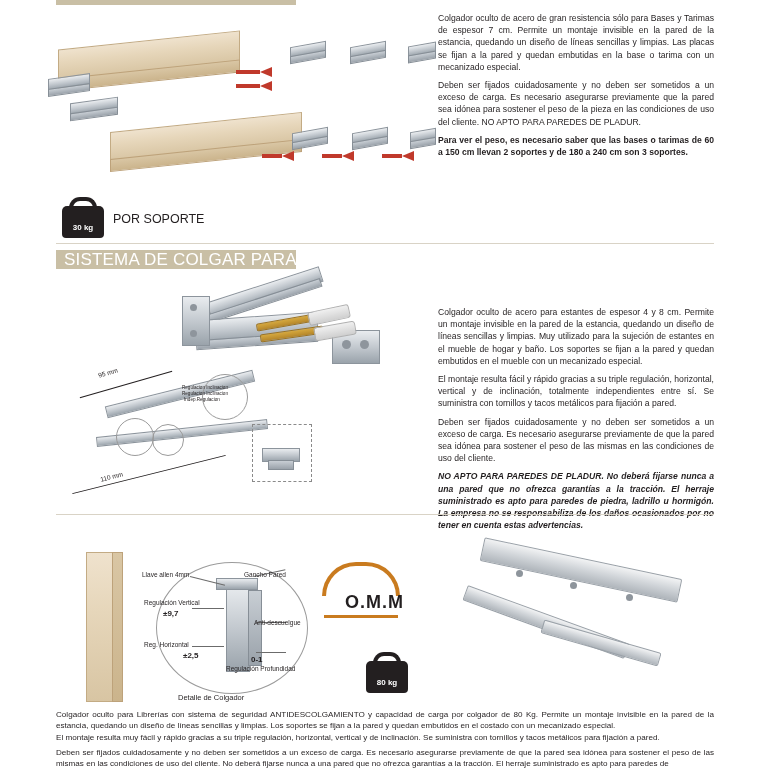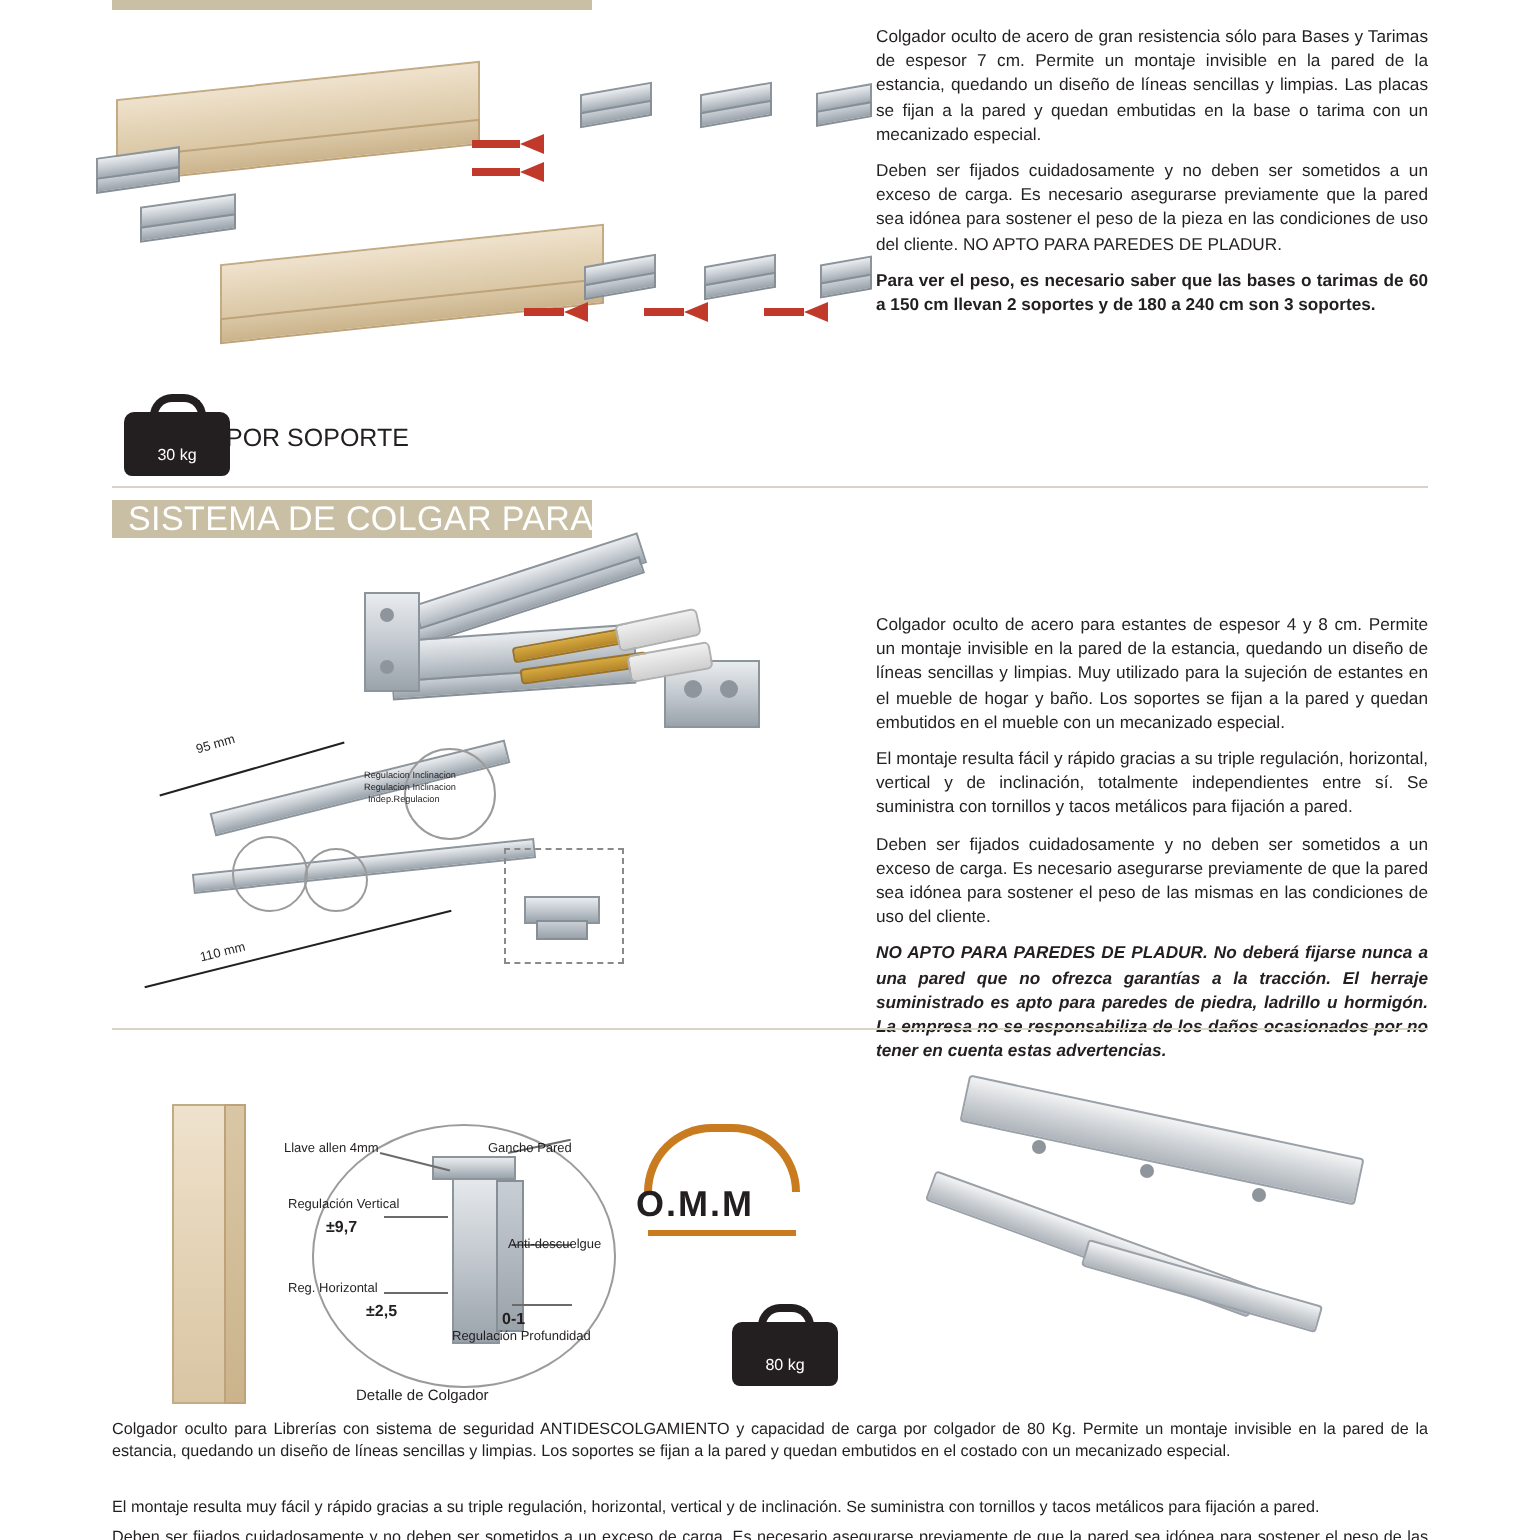--- a/index.html
+++ b/index.html
@@ -107,26 +107,27 @@
   }
   .arrow-red-tail {
     position: absolute;
     height: 4px;
     background: #c0392b;
   }
 
   
   .weight {
     position: absolute;
-    width: 53px; height: 32px;
+    width: 42px; height: 32px;
     background: #231f20;
     border-radius: 5px 5px 4px 4px;
     display: flex;
     align-items: flex-end;
     justify-content: center;
+    font-weight: bold;
   }
   .weight:before {
     content: "";
     position: absolute;
     top: -9px; left: 50%;
     transform: translateX(-50%);
     width: 20px; height: 14px;
     border: 4px solid #231f20;
     border-bottom: none;
     border-radius: 11px 11px 0 0;
@@ -140,21 +141,21 @@
   .por-soporte {
     position: absolute;
     font-size: 12.5px;
     color: #231f20;
   }
 
   
   .omm {
     position: absolute;
     width: 86px;
-    text-align: left;
+    text-align: right;
   }
   .omm .ring {
     width: 70px; height: 30px;
     margin: 0 auto;
     border: 4px solid #c97b1f;
     border-bottom: none;
     border-radius: 36px 36px 0 0;
   }
   .omm .letters {
     font-size: 18px;
@@ -389,18 +390,18 @@
   <div class="art" style="left:450px; top:556px; width:270px; height:140px;">
     <div class="rail" style="left:30px; top:2px; width:200px; height:22px; transform:rotate(12deg);"></div>
     <div class="dot" style="left:66px; top:14px; width:7px; height:7px;"></div>
     <div class="dot" style="left:120px; top:26px; width:7px; height:7px;"></div>
     <div class="dot" style="left:176px; top:38px; width:7px; height:7px;"></div>
     <div class="rail" style="left:10px; top:58px; width:170px; height:14px; transform:rotate(20deg);"></div>
     <div class="rail" style="left:90px; top:80px; width:120px; height:12px; transform:rotate(16deg);"></div>
   </div>
 
   <div class="bottom-text" style="top:709px;">
-    <div style="margin-bottom:16px;">Colgador oculto para Librerías con sistema de seguridad ANTIDESCOLGAMIENTO y capacidad de carga por colgador de 80 Kg. Permite un montaje invisible en la pared de la estancia, quedando un diseño de líneas sencillas y limpias. Los soportes se fijan a la pared y quedan embutidos en el costado con un mecanizado especial.</div>
+    <div style="margin-bottom:0;">Colgador oculto para Librerías con sistema de seguridad ANTIDESCOLGAMIENTO y capacidad de carga por colgador de 80 Kg. Permite un montaje invisible en la pared de la estancia, quedando un diseño de líneas sencillas y limpias. Los soportes se fijan a la pared y quedan embutidos en el costado con un mecanizado especial.</div>
     <div style="margin-bottom:4px;">El montaje resulta muy fácil y rápido gracias a su triple regulación, horizontal, vertical y de inclinación. Se suministra con tornillos y tacos metálicos para fijación a pared.</div>
     <div>Deben ser fijados cuidadosamente y no deben ser sometidos a un exceso de carga. Es necesario asegurarse previamente de que la pared sea idónea para sostener el peso de las mismas en las condiciones de uso del cliente. No deberá fijarse nunca a una pared que no ofrezca garantías a la tracción. El herraje suministrado es apto para paredes de</div>
   </div>
 
 </div>
 
 </body></html>

